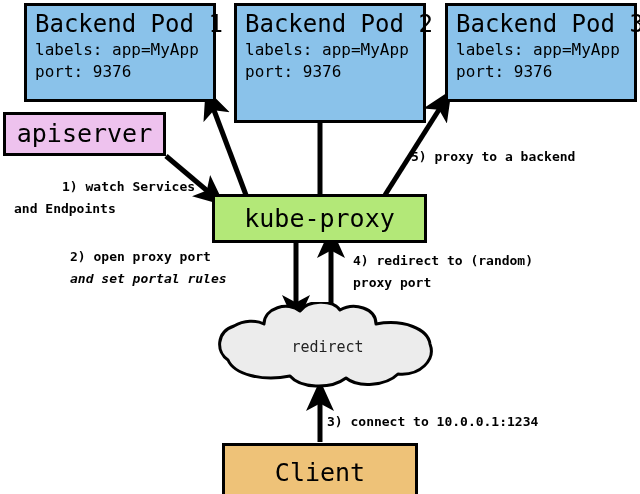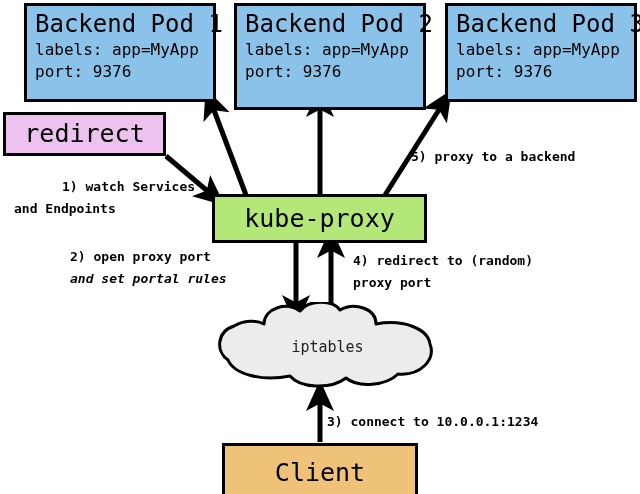--- a/index.html
+++ b/index.html
@@ -105,55 +105,55 @@
 
     <line x1="320" y1="442" x2="320" y2="398" stroke="#000000" stroke-width="5" marker-end="url(#ah)"></line>
   </svg>
 
   <div class="node pod" style="left:24px; top:3px; width:192px; height:99px; background:#8ac2ea;">
     <div class="pod-title">Backend Pod 1</div>
     <div class="pod-line">labels: app=MyApp</div>
     <div class="pod-line">port: 9376</div>
   </div>
 
-  <div class="node pod" style="left:234px; top:3px; width:192px; height:107px; background:#8ac2ea;">
+  <div class="node pod" style="left:234px; top:3px; width:192px; height:120px; background:#8ac2ea;">
     <div class="pod-title">Backend Pod 2</div>
     <div class="pod-line">labels: app=MyApp</div>
     <div class="pod-line">port: 9376</div>
   </div>
 
   <div class="node pod" style="left:445px; top:3px; width:192px; height:99px; background:#8ac2ea;">
     <div class="pod-title">Backend Pod 3</div>
     <div class="pod-line">labels: app=MyApp</div>
     <div class="pod-line">port: 9376</div>
   </div>
 
   <div class="node" style="left:3px; top:112px; width:163px; height:44px; background:#eec2ee;">
-    <div class="node-label-lg">redirect</div>
+    <div class="node-label-lg">apiserver</div>
   </div>
 
   <div class="node" style="left:212px; top:194px; width:215px; height:49px; background:#b3e878;">
     <div class="node-label-lg">kube-proxy</div>
   </div>
 
   <div class="cloud-wrap" style="left:190px; top:302px; width:275px; height:88px;">
     <svg width="275" height="88" viewBox="0 0 275 88">
       <path d="M74,22
                C74,6 98,-1 110,9
                C118,-2 142,-3 150,8
                C164,0 186,6 186,22
                C214,17 238,27 240,42
                C246,58 230,74 208,72
                C196,84 168,86 156,76
                C140,88 110,86 100,74
                C72,80 44,72 38,58
                C26,50 26,30 44,24
                C54,18 66,18 74,22 Z" fill="#ececec" stroke="#000000" stroke-width="3" stroke-linejoin="round"></path>
     </svg>
-    <div class="cloud-text" style="left:0; top:36px; width:275px;">iptables</div>
+    <div class="cloud-text" style="left:0; top:36px; width:275px;">redirect</div>
   </div>
 
   <div class="node" style="left:222px; top:443px; width:196px; height:60px; background:#eec278;">
     <div class="node-label-lg">Client</div>
   </div>
 
   <div class="edge-label" style="left:14px; top:176px;margin-left:48px;">1) watch Services</div>
   <div class="edge-label" style="left:14px; top:198px;">and Endpoints</div>
 
   <div class="edge-label" style="left:70px; top:246px;">2) open proxy port</div>

